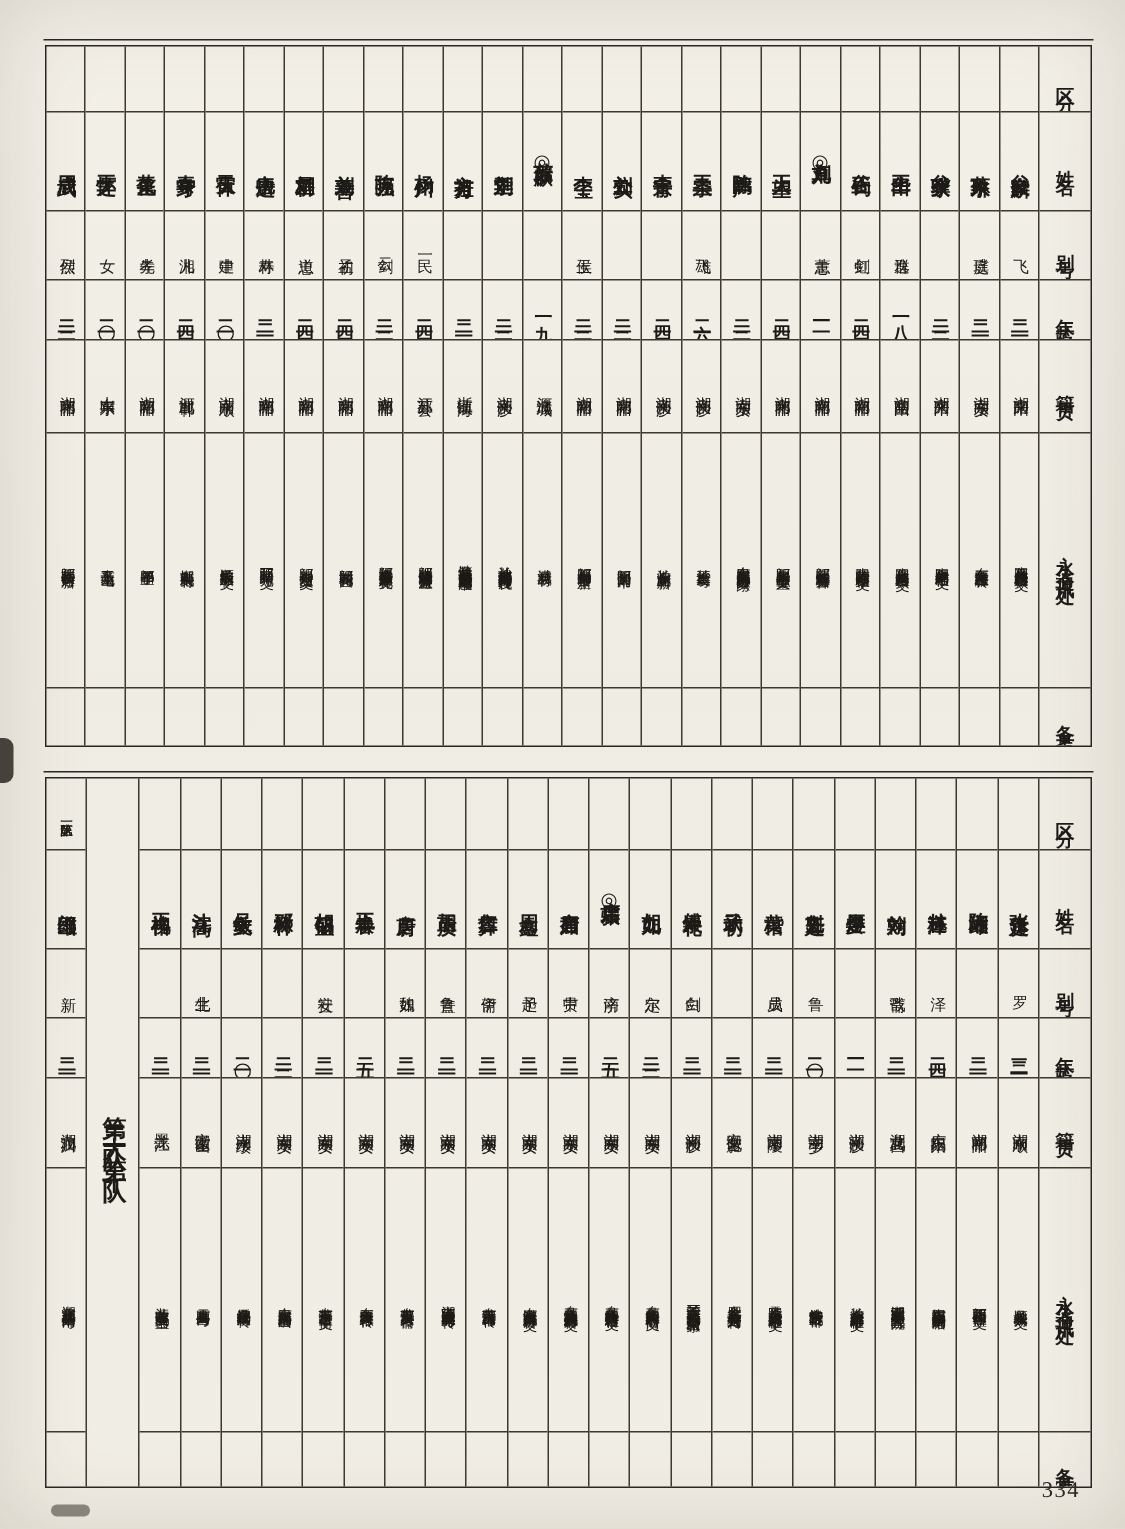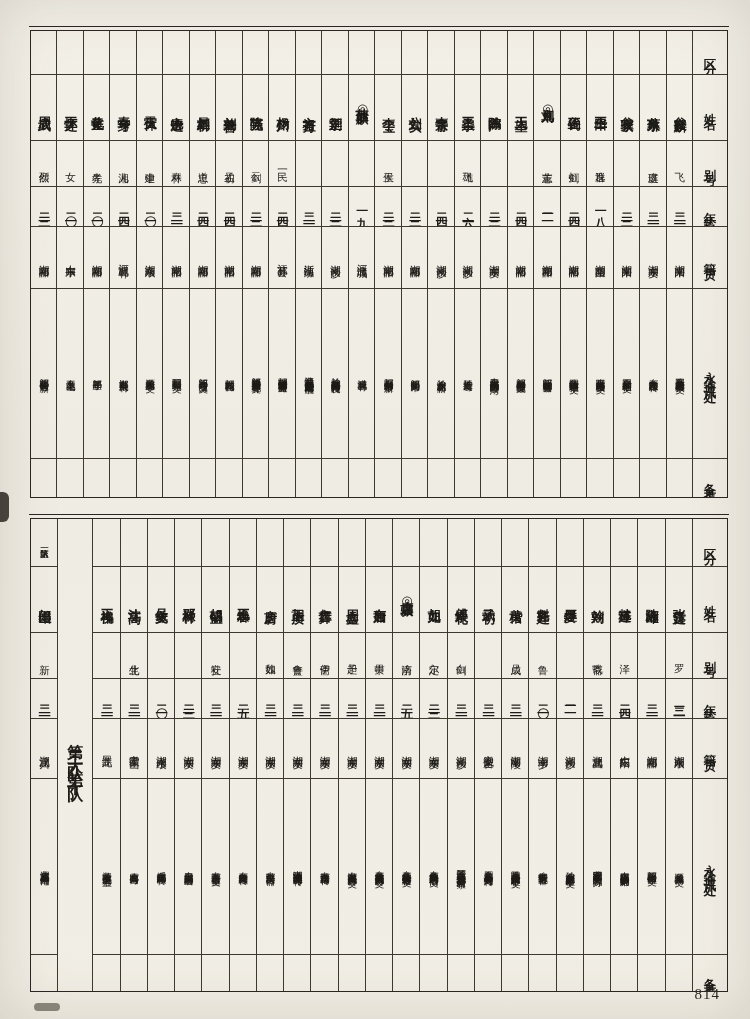--- a/index.html
+++ b/index.html
@@ -1236,13 +1236,13 @@
         <div class="c r-note">
           <span class="v f-head">备考</span>
         </div>
       </div>
     </div>
 </div>
 
 <div class="smudge-a"></div>
 <div class="smudge-b"></div>
 
-<div class="page-number">814</div>
+<div class="page-number">334</div>
 
 </body></html>

